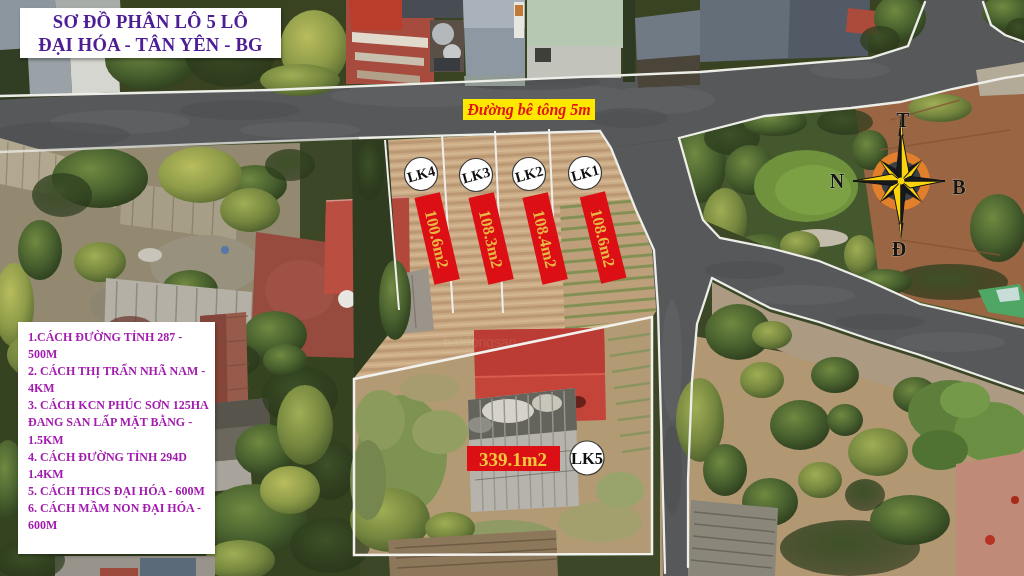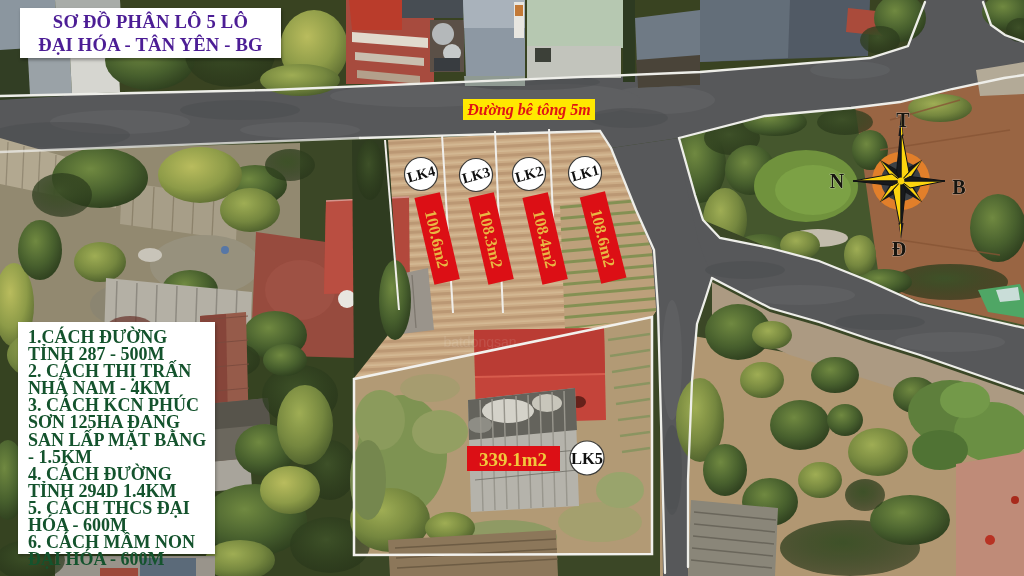--- a/index.html
+++ b/index.html
@@ -4,21 +4,21 @@
 <style>
   html,body{margin:0;padding:0;}
   #stage{position:relative;width:1024px;height:576px;overflow:hidden;background:#6b7a4a;font-family:"Liberation Serif",serif;}
   #scene{position:absolute;left:0;top:0;filter:blur(0.4px) saturate(0.93);}
   .box{position:absolute;background:#ffffff;}
   #title{left:20px;top:8px;width:261px;height:50px;box-shadow:1px 2px 3px rgba(0,0,0,.35);display:flex;align-items:center;justify-content:center;}
   #title div{color:#4c1d95;font-weight:bold;font-size:18.6px;line-height:23px;text-align:center;letter-spacing:.2px;}
   #roadlbl{left:423px;top:99px;width:132px;height:21px;background:#ffe800;display:flex;align-items:center;justify-content:center;margin-left:40px;}
   #roadlbl span{color:#e01414;font-weight:bold;font-style:italic;font-size:16px;}
   #info{left:18px;top:322px;width:197px;height:232px;box-shadow:1px 2px 3px rgba(0,0,0,.3);padding:7px 2px 0 10px;box-sizing:border-box;}
-  #info div{color:#14532d;font-weight:bold;font-size:18px;line-height:17.1px;letter-spacing:0px;}
+  #info div{color:#a21caf;font-weight:bold;font-size:12px;line-height:17.1px;letter-spacing:0px;}
 </style>
 </head>
 <body>
 <div id="stage">
 <svg id="scene" width="1024" height="576" viewBox="0 0 1024 576" xmlns="http://www.w3.org/2000/svg">
   <defs>
     <radialGradient id="tree1" cx="40%" cy="35%" r="70%">
       <stop offset="0%" stop-color="#6f8a3c"></stop>
           <stop offset="60%" stop-color="#46602a"></stop>
           <stop offset="100%" stop-color="#2c3e1c"></stop>

